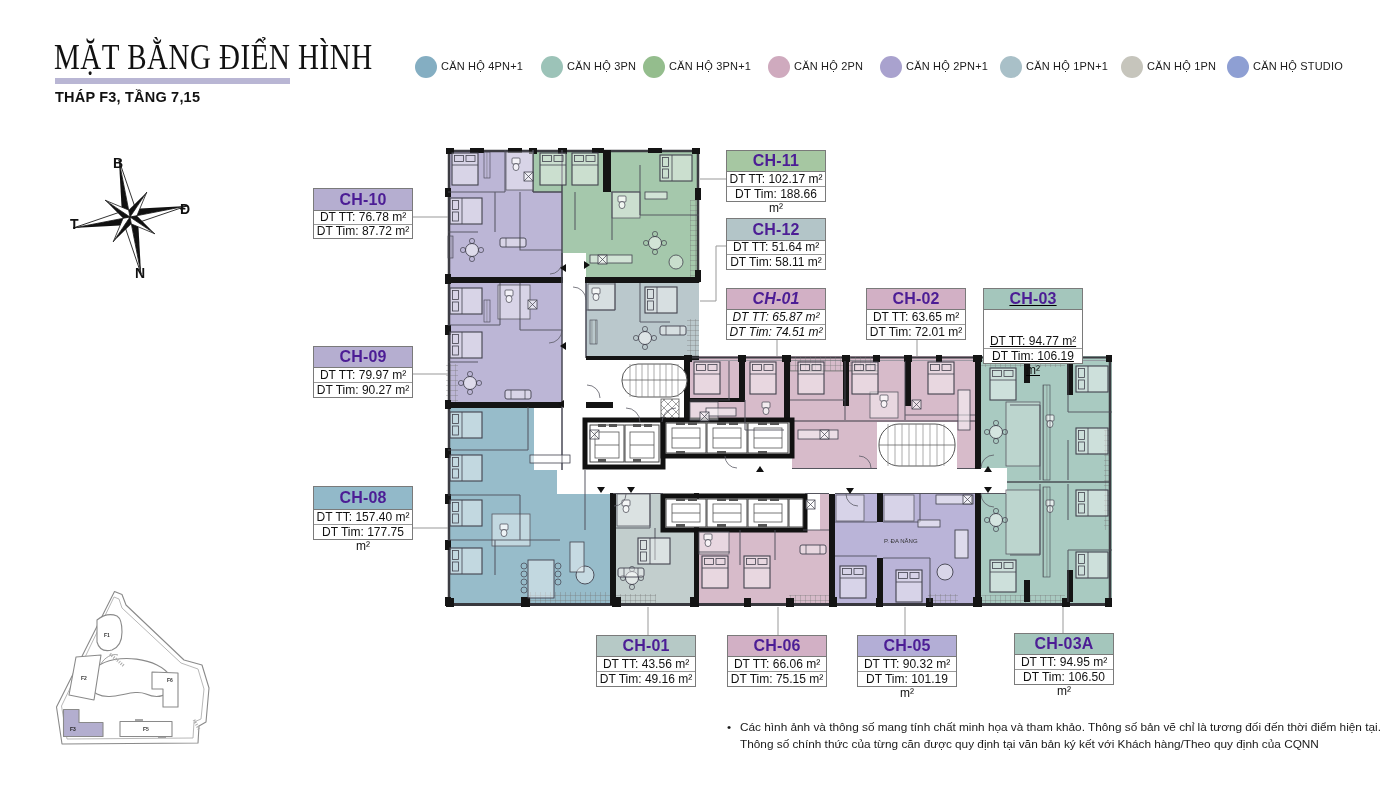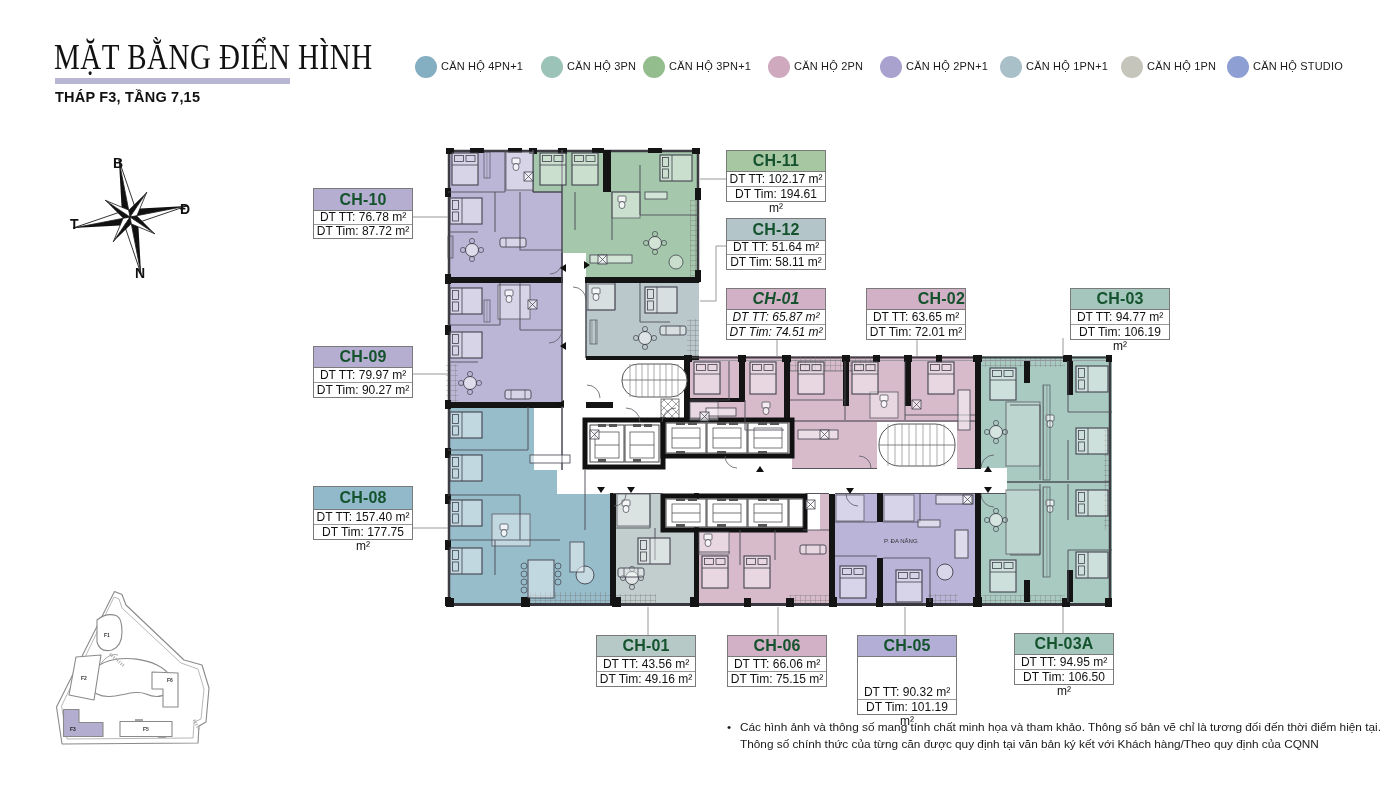--- a/index.html
+++ b/index.html
@@ -1,18 +1,18 @@
 <!DOCTYPE html>
 <html><head>
 <meta charset="utf-8">
 <style>
   html,body{margin:0;padding:0;background:#fff;}
   body{width:1400px;height:788px;position:relative;overflow:hidden;font-family:"Liberation Sans",sans-serif;}
   .lbox{position:absolute;border:1px solid #7a7a7a;background:#fff;z-index:5;}
-  .lbox .hd{font-weight:bold;font-size:16px;text-align:center;color:#14532d;border-bottom:1px solid #7a7a7a;letter-spacing:0.2px;}
+  .lbox .hd{font-weight:bold;font-size:16px;text-align:center;color:#4c1d95;border-bottom:1px solid #7a7a7a;letter-spacing:0.2px;}
   .lbox .rw{font-size:12px;text-align:center;color:#111;}
   .lbox .rw1{border-bottom:1px solid #9a9a9a;}
   .leg{position:absolute;top:55px;height:24px;z-index:4;}
   .leg .c{position:absolute;top:1px;width:22px;height:22px;border-radius:50%;}
   .leg .t{position:absolute;top:5px;left:26px;font-size:11px;color:#1a1a1a;white-space:nowrap;letter-spacing:0.2px;}
 </style>
 </head>
 <body>
 
 <div style="position:absolute;left:54px;top:45px;font-family:'Liberation Serif',serif;font-size:29px;color:#111;letter-spacing:0.5px;transform:scaleY(1.22);transform-origin:left bottom;">MẶT BẰNG ĐIỂN HÌNH</div>
@@ -640,62 +640,62 @@
 
 <div class="lbox" style="left:313px;top:486px;width:98px;">
   <div class="hd" style="background:#92b9c9;height:22px;line-height:22px;">CH-08</div>
   <div class="rw rw1" style="height:14px;line-height:14px;">DT TT: 157.40 m²</div>
   <div class="rw" style="height:14px;line-height:14px;">DT Tim: 177.75 m²</div>
 </div>
 
 <div class="lbox" style="left:726px;top:150px;width:98px;">
   <div class="hd" style="background:#a6c7a2;height:20px;line-height:20px;">CH-11</div>
   <div class="rw rw1" style="height:14px;line-height:14px;">DT TT: 102.17 m²</div>
-  <div class="rw" style="height:14px;line-height:14px;">DT Tim: 194.61 m²</div>
+  <div class="rw" style="height:14px;line-height:14px;">DT Tim: 188.66 m²</div>
 </div>
 
 <div class="lbox" style="left:726px;top:218px;width:98px;">
   <div class="hd" style="background:#b3c5c8;height:21px;line-height:21px;">CH-12</div>
   <div class="rw rw1" style="height:13px;line-height:13px;">DT TT: 51.64 m²</div>
   <div class="rw" style="height:14px;line-height:14px;">DT Tim: 58.11 m²</div>
 </div>
 
 <div class="lbox" style="left:726px;top:288px;width:98px;font-style:italic;">
   <div class="hd" style="background:#d2b0c5;height:20px;line-height:20px;">CH-01</div>
   <div class="rw rw1" style="height:14px;line-height:14px;">DT TT: 65.87 m²</div>
   <div class="rw" style="height:14px;line-height:14px;">DT Tim: 74.51 m²</div>
 </div>
 
 <div class="lbox" style="left:866px;top:288px;width:98px;">
-  <div class="hd" style="background:#d2b0c5;height:20px;line-height:20px;text-align:right;">CH-02</div>
+  <div class="hd" style="background:#d2b0c5;height:20px;line-height:20px;">CH-02</div>
   <div class="rw rw1" style="height:14px;line-height:14px;">DT TT: 63.65 m²</div>
   <div class="rw" style="height:14px;line-height:14px;">DT Tim: 72.01 m²</div>
 </div>
 
-<div class="lbox" style="left:1070px;top:288px;width:98px;">
+<div class="lbox" style="left:983px;top:288px;width:98px;text-decoration:underline;">
   <div class="hd" style="background:#a4c6bc;height:20px;line-height:20px;">CH-03</div>
-  <div class="rw rw1" style="height:14px;line-height:14px;">DT TT: 94.77 m²</div>
+  <div class="rw rw1" style="height:14px;line-height:14px;margin-top:24px;">DT TT: 94.77 m²</div>
   <div class="rw" style="height:14px;line-height:14px;">DT Tim: 106.19 m²</div>
 </div>
 
 <div class="lbox" style="left:596px;top:635px;width:98px;">
   <div class="hd" style="background:#b6c9c6;height:20px;line-height:20px;">CH-01</div>
   <div class="rw rw1" style="height:14px;line-height:14px;">DT TT: 43.56 m²</div>
   <div class="rw" style="height:14px;line-height:14px;">DT Tim: 49.16 m²</div>
 </div>
 
 <div class="lbox" style="left:727px;top:635px;width:98px;">
   <div class="hd" style="background:#d2b0c5;height:20px;line-height:20px;">CH-06</div>
   <div class="rw rw1" style="height:14px;line-height:14px;">DT TT: 66.06 m²</div>
   <div class="rw" style="height:14px;line-height:14px;">DT Tim: 75.15 m²</div>
 </div>
 
 <div class="lbox" style="left:857px;top:635px;width:98px;">
   <div class="hd" style="background:#b3aed6;height:20px;line-height:20px;">CH-05</div>
-  <div class="rw rw1" style="height:14px;line-height:14px;margin-top:28px;">DT TT: 90.32 m²</div>
+  <div class="rw rw1" style="height:14px;line-height:14px;">DT TT: 90.32 m²</div>
   <div class="rw" style="height:14px;line-height:14px;">DT Tim: 101.19 m²</div>
 </div>
 
 <div class="lbox" style="left:1014px;top:614px;width:98px;margin-top:19px;">
   <div class="hd" style="background:#a4c6bc;height:20px;line-height:20px;">CH-03A</div>
   <div class="rw rw1" style="height:14px;line-height:14px;">DT TT: 94.95 m²</div>
   <div class="rw" style="height:14px;line-height:14px;">DT Tim: 106.50 m²</div>
 </div>
 
 <div style="position:absolute;left:722px;top:719px;font-size:11.8px;color:#1a1a1a;line-height:16.5px;">

